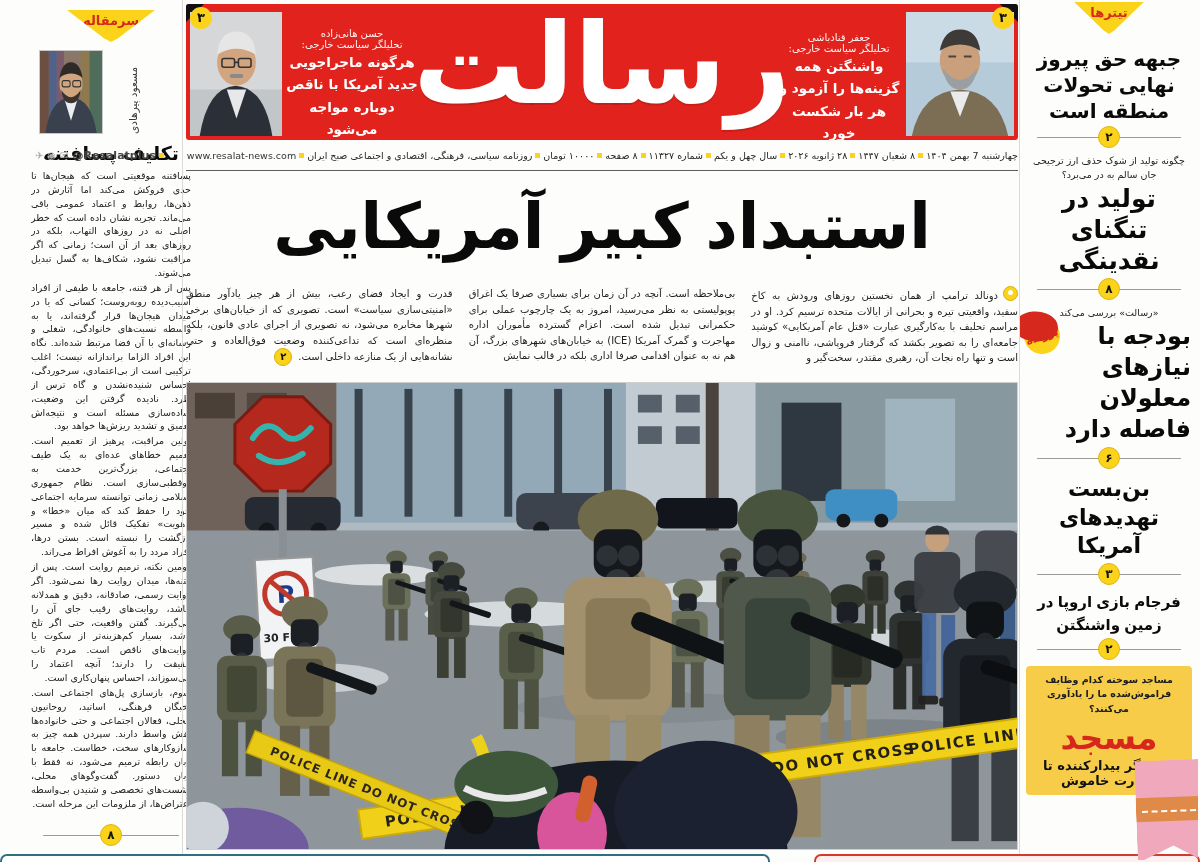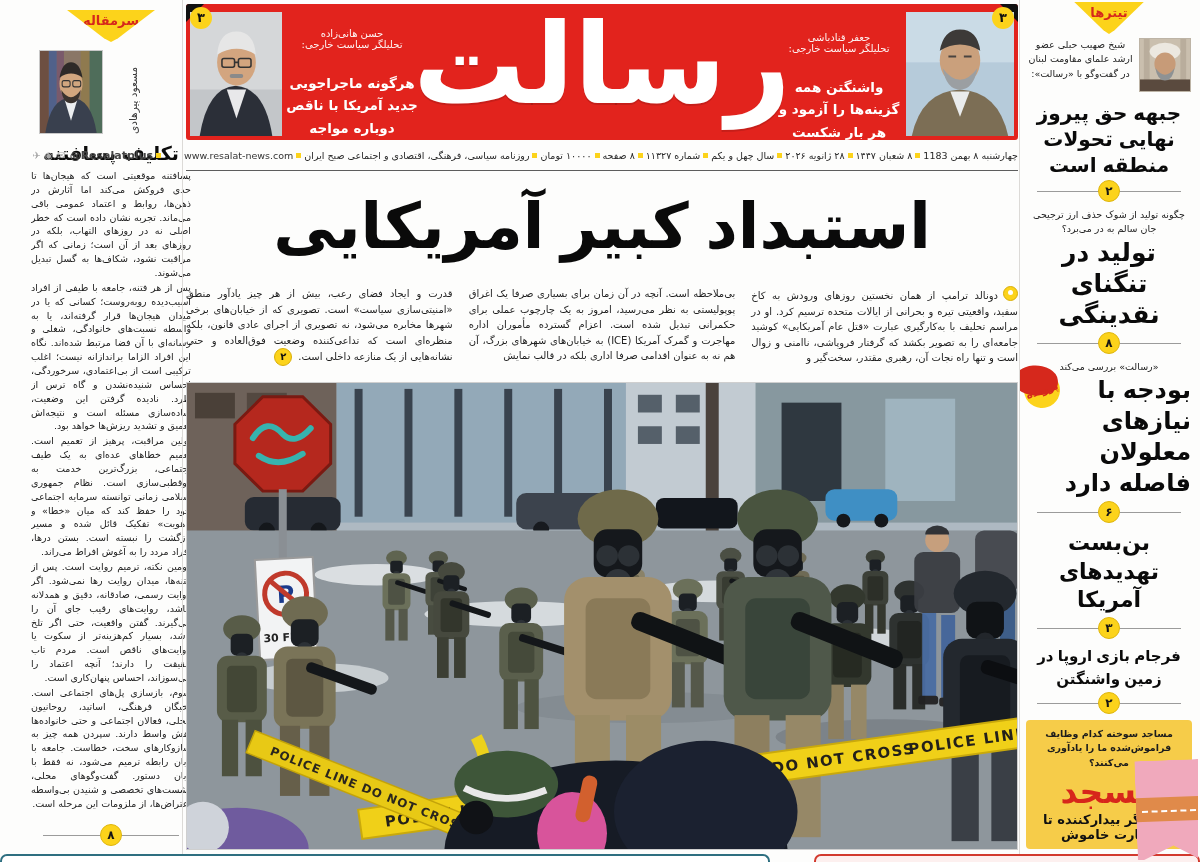--- a/index.html
+++ b/index.html
@@ -63,21 +63,21 @@
   .wedge{position:absolute;width:0;height:0;border-style:solid;top:0;}
   .wedge.l{left:0;border-width:18px 18px 0 0;border-color:#111 transparent transparent transparent;}
   .wedge.r{right:0;border-width:0 18px 18px 0;border-color:transparent #111 transparent transparent;}
   .badge3{position:absolute;top:3px;width:22px;height:22px;border-radius:50%;background:var(--yellow);
        color:#111;font-weight:bold;font-size:13px;line-height:22px;text-align:center;z-index:3;}
   .badge3.l{left:4px;} .badge3.r{right:4px;}
   .mh-photo{position:absolute;top:8px;height:124px;}
   .mh-photo.l{left:4px;width:92px;} .mh-photo.r{right:4px;width:108px;}
   .mh-text{position:absolute;color:#fff;text-align:center;direction:rtl;}
   .mh-text.l{left:100px;top:24px;width:132px;} .mh-text.r{right:116px;top:28px;width:126px;}
-  .mh-name{font-size:10px;opacity:.95;} .mh-role{font-size:10px;opacity:.95;margin-bottom:22px;}
+  .mh-name{font-size:10px;opacity:.95;} .mh-role{font-size:10px;opacity:.95;margin-bottom:1px;}
   .mh-quote{font-size:13.5px;font-weight:bold;line-height:1.65;}
   .logo{position:absolute;left:50%;transform:translateX(-50%);top:-26px;color:#fff;font-weight:bold;
        font-size:112px;line-height:172px;direction:rtl;text-shadow:0 2px 0 rgba(0,0,0,.12);}
 
   .dateline{position:absolute;left:0;right:0;top:142px;height:26px;display:flex;align-items:center;
        font-size:9.5px;color:#262626;white-space:nowrap;justify-content:space-between;}
   .dl-sep{width:5px;height:5px;background:var(--yellow);flex:none;margin:0 3px;}
   .dl-site{direction:ltr;unicode-bidi:embed;color:#333;margin-left:20px;}
   .dl-social{display:flex;align-items:center;gap:4px;direction:ltr;font-size:11px;color:#444;font-weight:bold;}
   .soc-ic{color:#a9a9a9;font-size:10px;}
@@ -181,21 +181,21 @@
         <path d="M46,82 h20 l-10,26 z" fill="#e9ebec"></path>
         <ellipse cx="56" cy="50" rx="21" ry="25" fill="#caa07c"></ellipse>
         <path d="M35,40 q4,-22 21,-22 q18,0 21,22 q-21,-13 -42,0" fill="#3d3a38"></path>
         <path d="M38,58 q18,24 36,0 q-4,22 -18,22 q-14,0 -18,-22" fill="#9b9fa2"></path>
         <line x1="44" y1="46" x2="52" y2="46" stroke="#4a4440" stroke-width="2"></line>
         <line x1="60" y1="46" x2="68" y2="46" stroke="#4a4440" stroke-width="2"></line>
       </svg>
     </div>
 
     <div class="dateline" dir="rtl">
-      <span>چهارشنبه ۸ بهمن 1183</span>
+      <span>چهارشنبه 7 بهمن ۱۴۰۴</span>
         <span class="dl-sep"></span>
       <span>۸ شعبان ۱۴۴۷</span>
         <span class="dl-sep"></span>
       <span>۲۸ ژانویه ۲۰۲۶</span>
         <span class="dl-sep"></span>
       <span>سال چهل و یکم</span>
         <span class="dl-sep"></span>
       <span>شماره ۱۱۳۲۷</span>
         <span class="dl-sep"></span>
       <span>۸ صفحه</span>
@@ -482,32 +482,20 @@
         </g>
       </svg>
     </div>
   </div>
   <div class="vline" style="left:1019px"></div>
 
   <div class="col-right">
     <div class="tab">تیترها</div>
 
     <div class="t-item">
-      <div class="t-kickrow" dir="rtl">
-        <svg class="cleric" viewBox="0 0 52 54" preserveAspectRatio="none">
-          <rect width="52" height="54" fill="#cabfae"></rect>
-          <rect x="4" width="6" height="54" fill="#b9ad9c"></rect>
-            <rect x="42" width="6" height="54" fill="#b9ad9c"></rect>
-          <rect x="0" y="42" width="52" height="12" fill="#5a4a3e"></rect>
-          <ellipse cx="26" cy="13" rx="16" ry="9" fill="#ece8e0"></ellipse>
-          <ellipse cx="26" cy="26" rx="11" ry="12" fill="#c79b78"></ellipse>
-          <path d="M16,30 q10,14 20,0 q-2,13 -10,13 q-8,0 -10,-13" fill="#8e9294"></path>
-        </svg>
-        <div class="t-kicker">شیخ صهیب حبلی عضو ارشد علمای مقاومت لبنان در گفت‌وگو با «رسالت»:</div>
-      </div>
       <div class="t-head s21">جبهه حق پیروز نهایی تحولات منطقه است</div>
       <div class="pageref">
           <span class="circ">۲</span>
         </div>
     </div>
 
     <div class="t-item">
       <div class="t-kicker">چگونه تولید از شوک حذف ارز ترجیحی جان سالم به در می‌برد؟</div>
       <div class="t-head s26">تولید در تنگنای نقدینگی</div>
       <div class="pageref">

